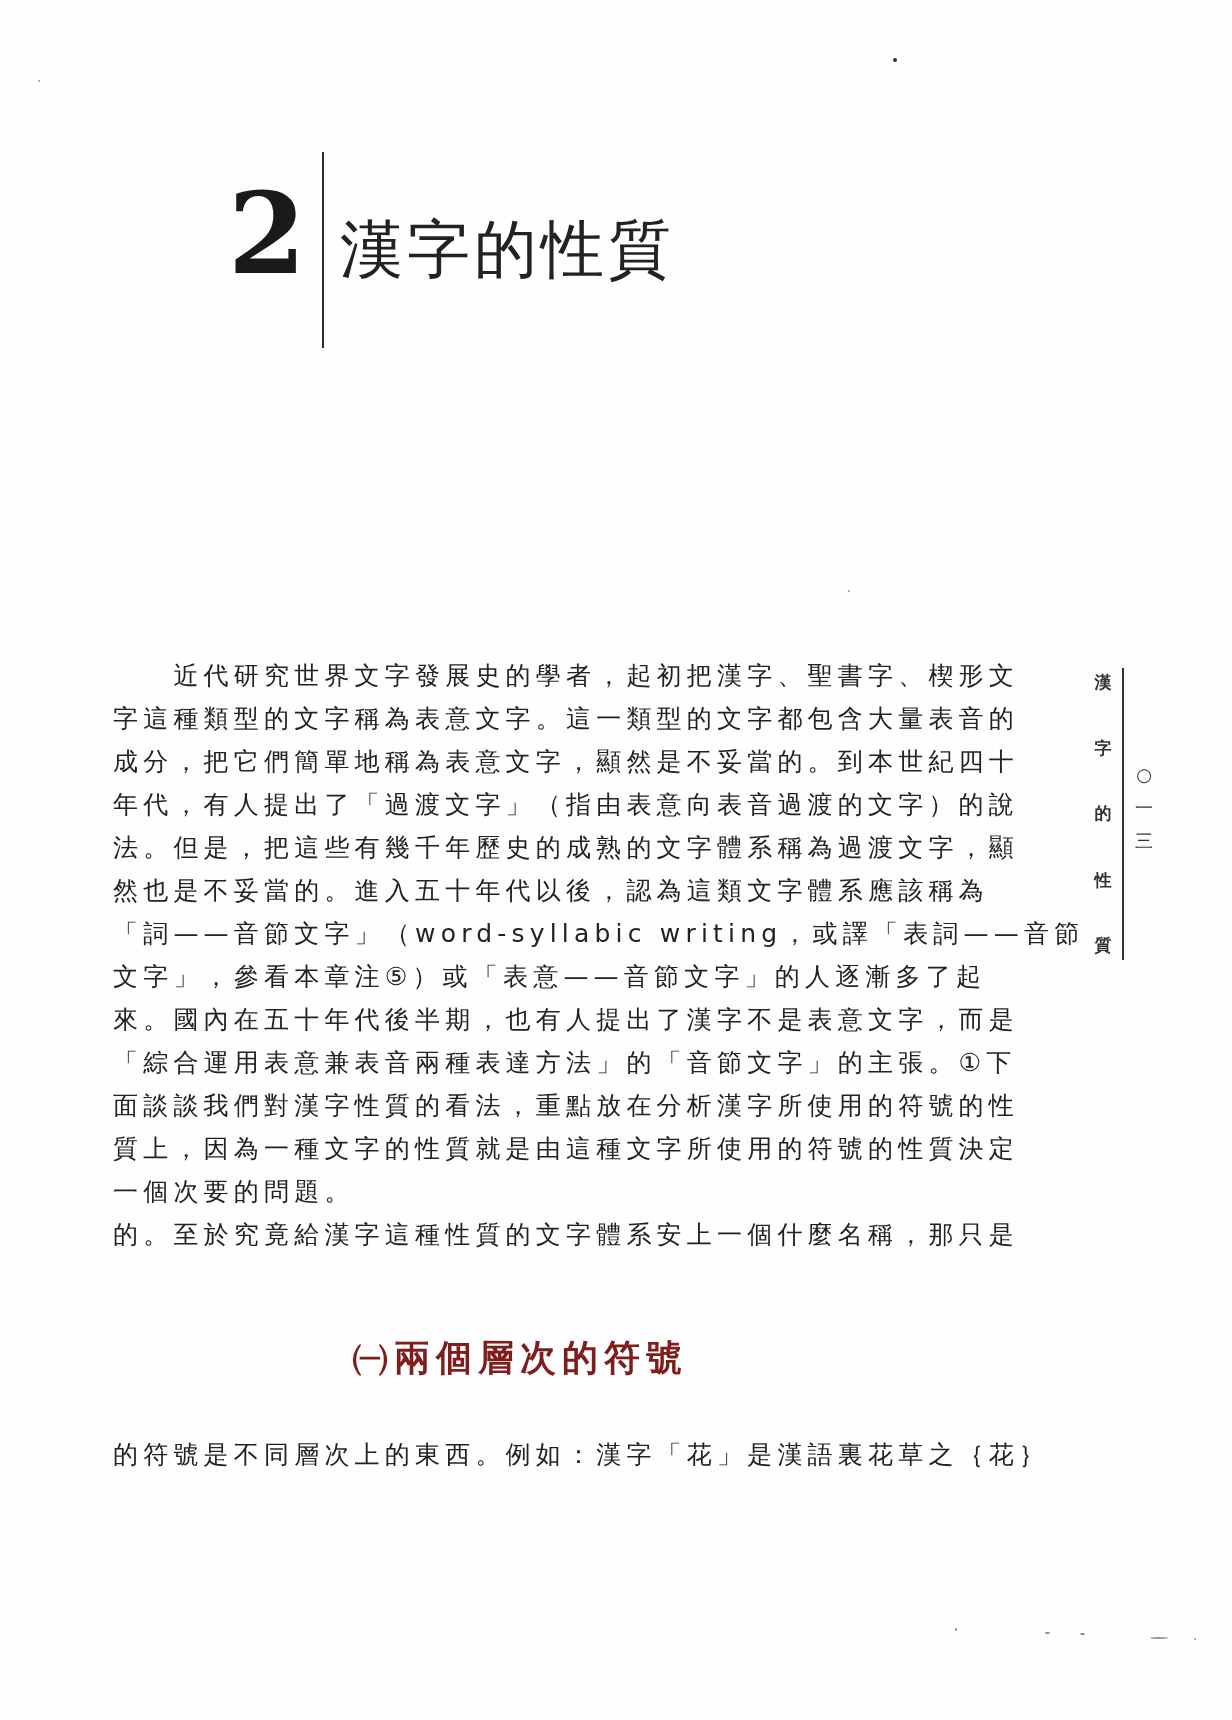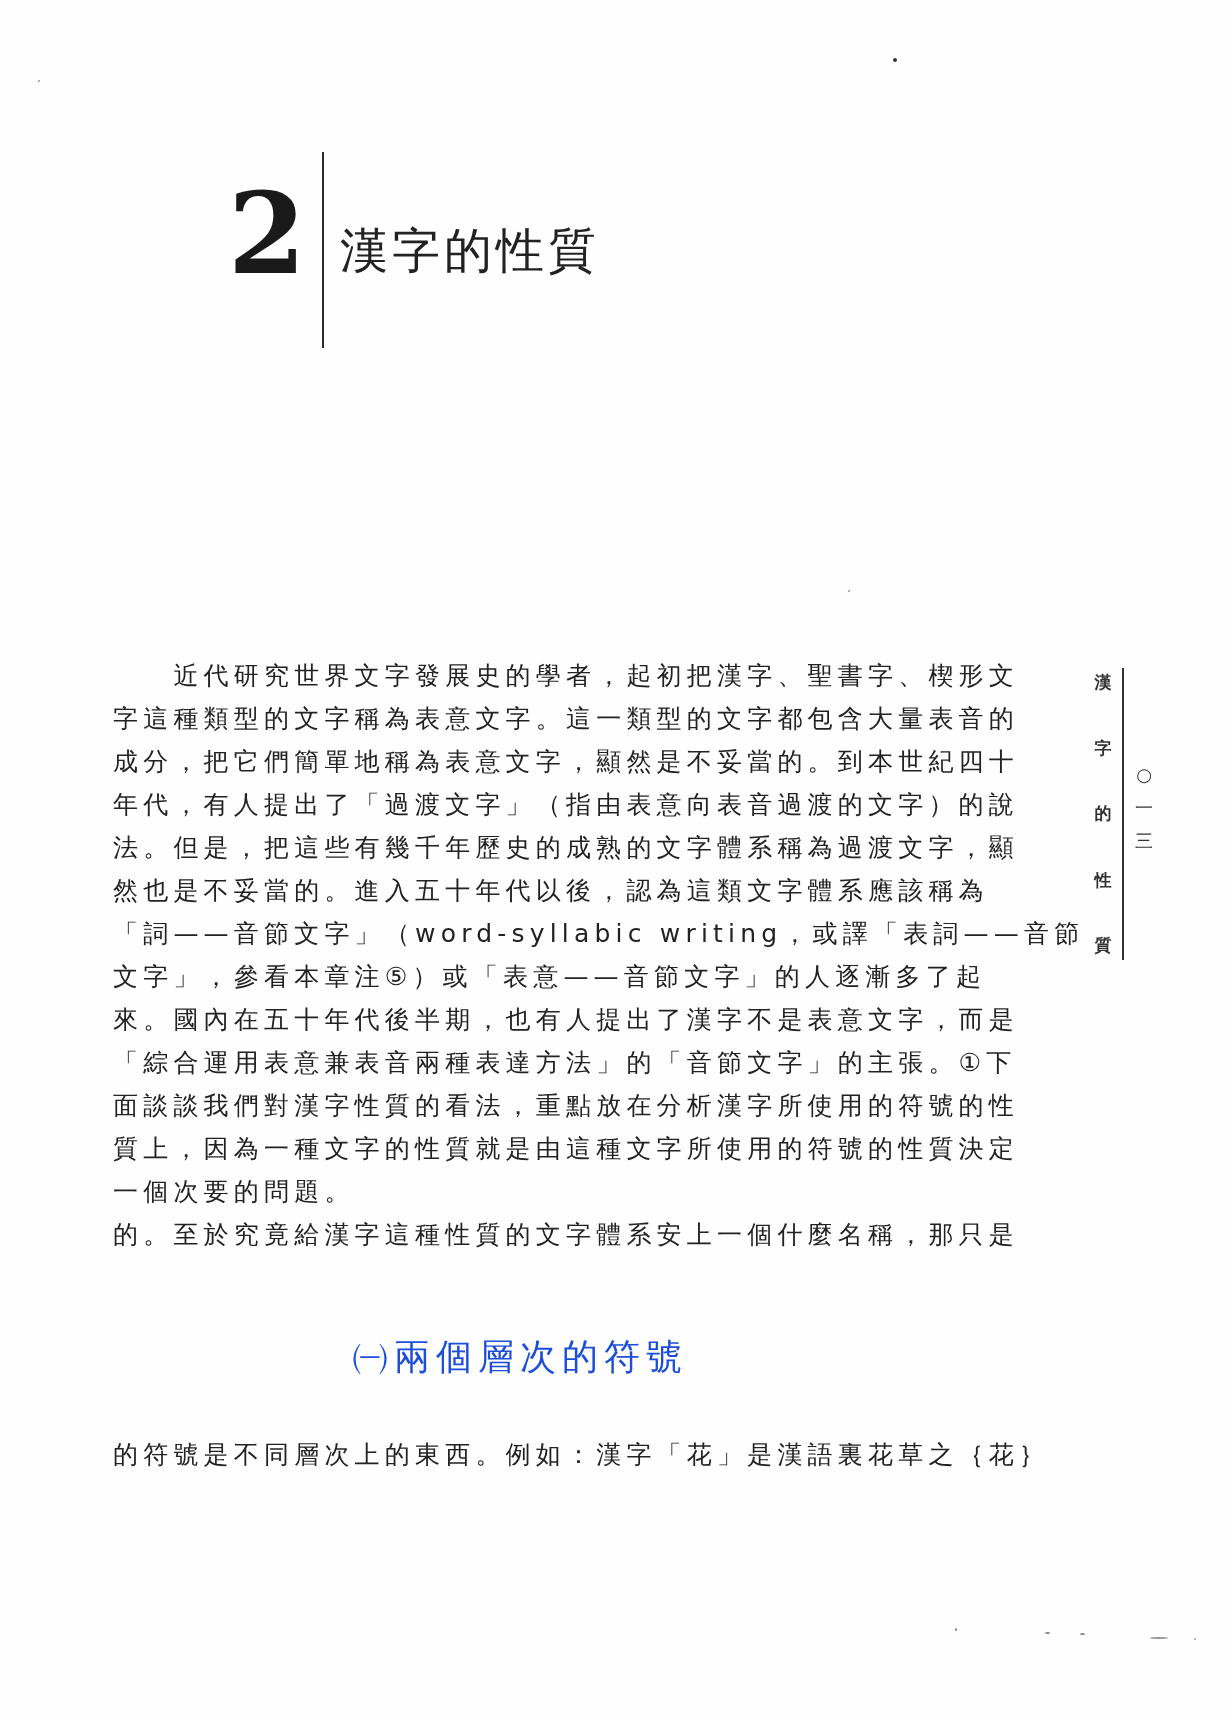--- a/index.html
+++ b/index.html
@@ -4,30 +4,30 @@
 <style>
   html, body { margin: 0; padding: 0; background: #ffffff; }
   body { width: 1232px; height: 1720px; position: relative; overflow: hidden;
          font-family: "DejaVu Sans", "Liberation Sans", sans-serif; color: #1e1e1e; }
   .page { position: absolute; left: 0; top: 0; width: 1232px; height: 1720px; background: #fefefe; }
 
   .chapter-num { position: absolute; left: 228px; top: 178px; font-family: "DejaVu Serif", "Liberation Serif", serif;
                  font-weight: bold; font-size: 112px; line-height: 112px; color: #1a1a1a; }
   .chapter-rule { position: absolute; left: 322px; top: 152px; width: 2px; height: 196px; background: #2a2a2a; }
   .chapter-title { position: absolute; left: 340px; top: 214px; font-family: "DejaVu Serif", "Liberation Serif", serif;
-                   font-size: 48px; line-height: 72px; letter-spacing: 4px; color: #222; white-space: nowrap; }
+                   font-size: 63px; line-height: 72px; letter-spacing: 4px; color: #222; white-space: nowrap; }
 
   .body-text { position: absolute; left: 113px; width: 775px; font-size: 25px; line-height: 43px;
                color: #222; letter-spacing: 5.2px; }
   .body-text .line { display: block; white-space: nowrap; height: 43px; }
   .para1 { top: 646px; margin-top: 8px; }
   .para2 { top: 1433px; }
 
   .section-heading { position: absolute; left: 352px; top: 1334px; font-family: "DejaVu Serif", "Liberation Serif", serif;
-                     font-size: 36px; line-height: 46px; letter-spacing: 6px; color: #1d4ed8; white-space: nowrap; }
+                     font-size: 36px; line-height: 46px; letter-spacing: 6px; color: #7f1d1d; white-space: nowrap; font-weight: bold; }
 
   .running-head { position: absolute; left: 1092px; top: 668px; width: 22px; }
   .running-head .ch { position: absolute; left: 0; width: 22px; text-align: center; font-size: 17px; font-weight: bold;
                       line-height: 22px; color: #333; }
   .margin-rule { position: absolute; left: 1122px; top: 668px; width: 2px; height: 292px; background: #333; }
   .page-number { position: absolute; left: 1133px; top: 760px; width: 22px; }
   .page-number .ch { position: absolute; left: 0; width: 22px; text-align: center; font-size: 18px; line-height: 22px; color: #333; }
 
   .speck { position: absolute; background: #333; border-radius: 50%; }
 </style>

